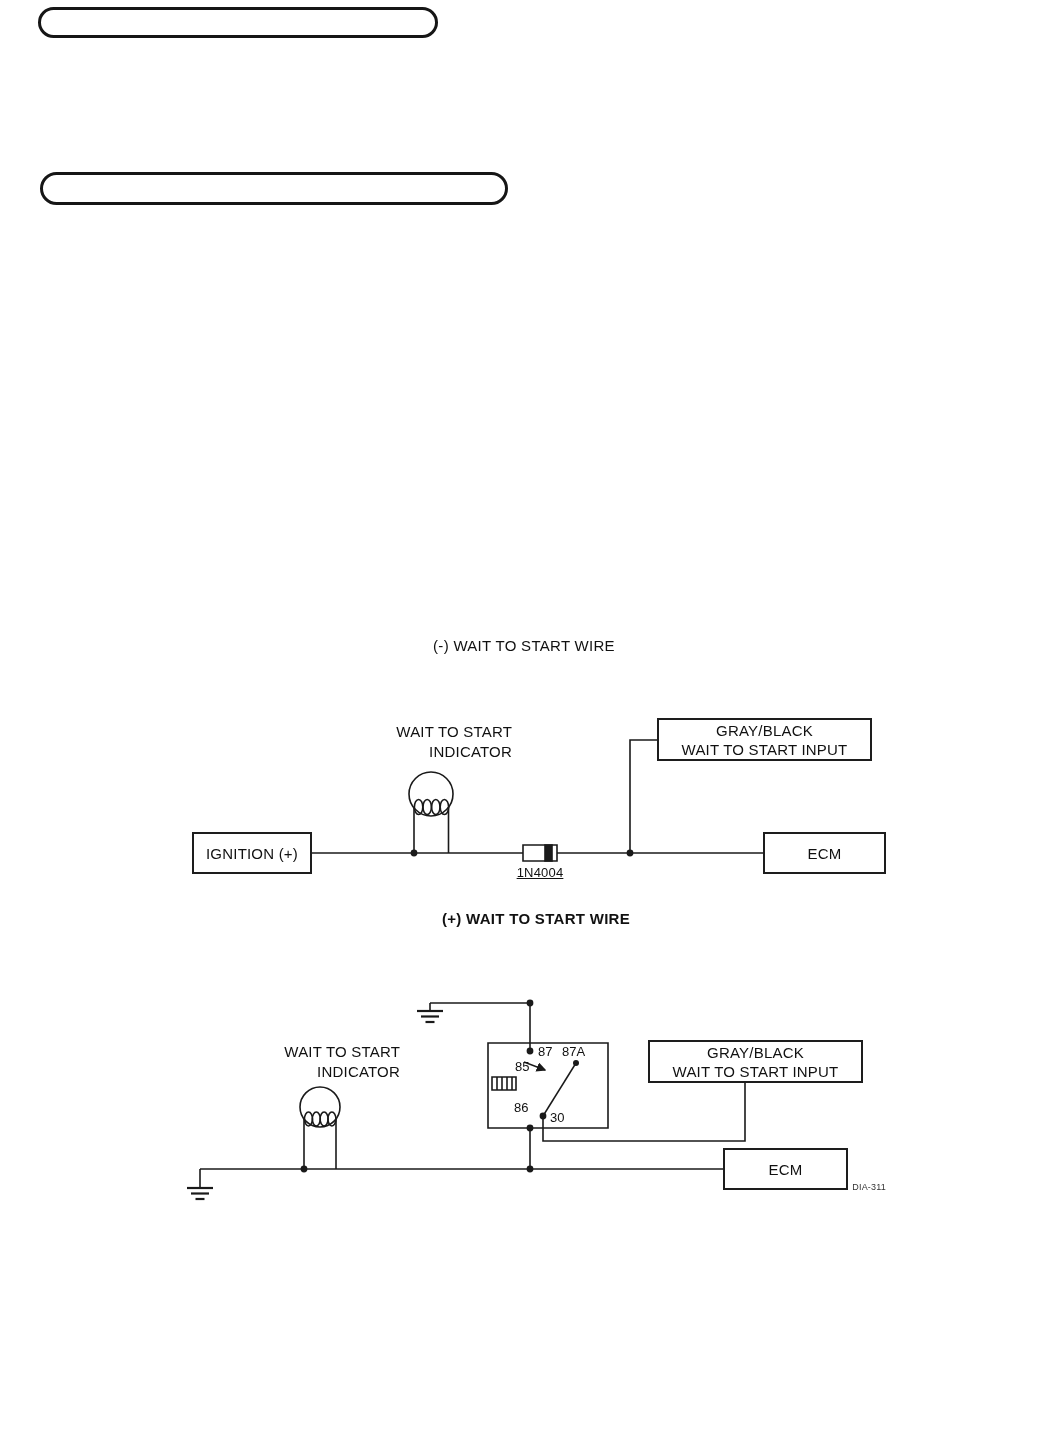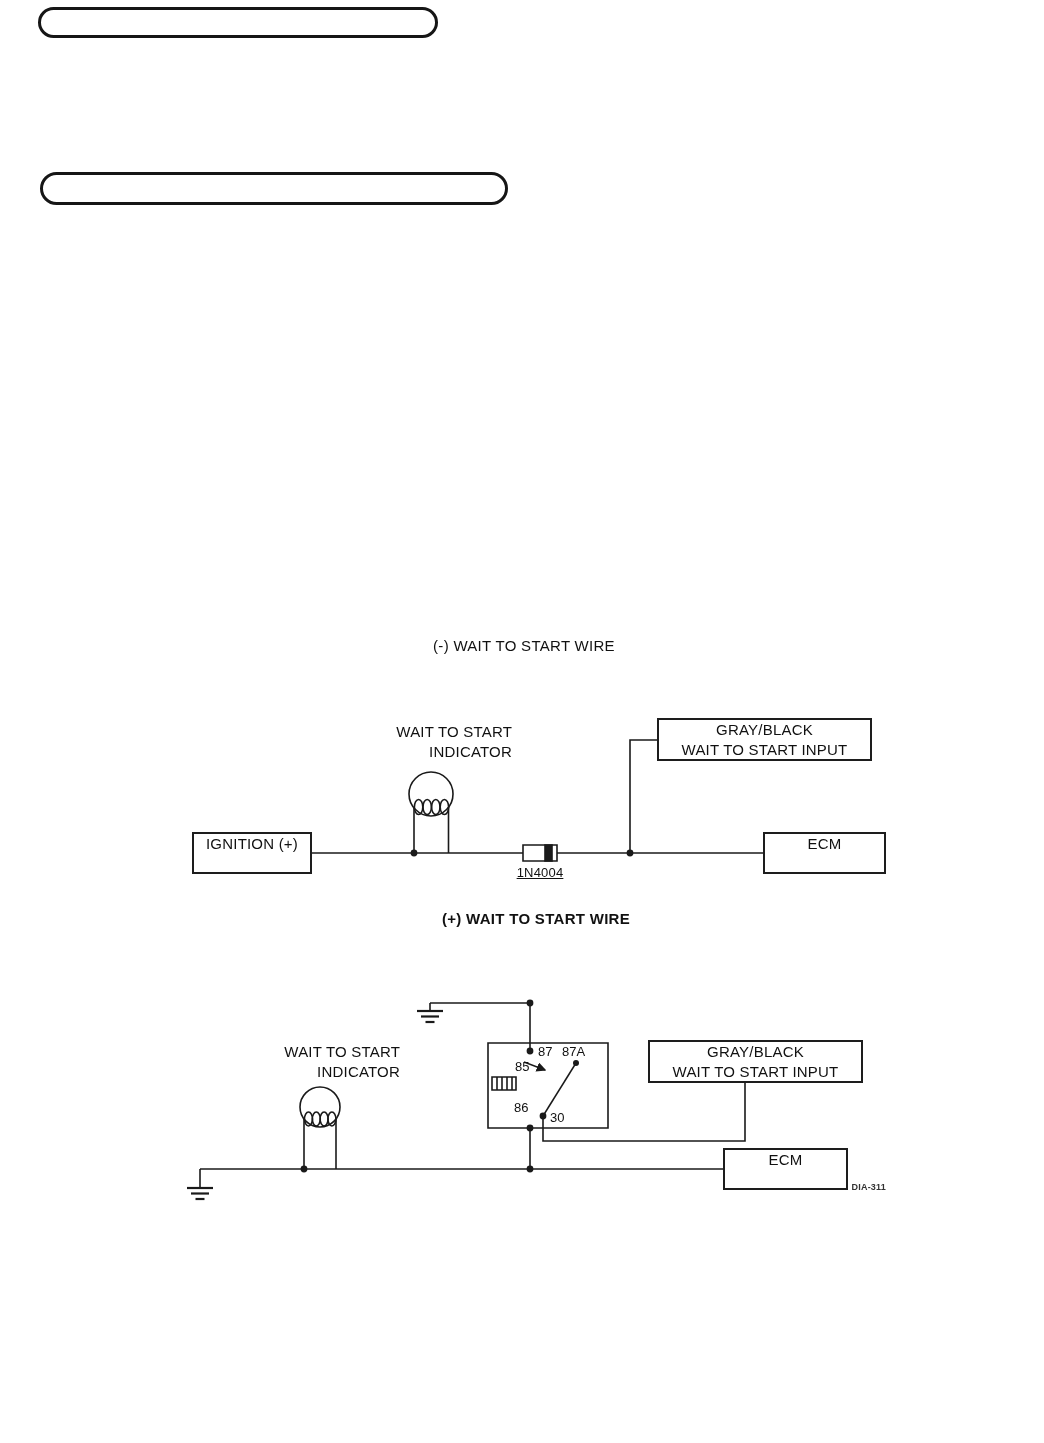--- a/index.html
+++ b/index.html
@@ -19,21 +19,21 @@
     border-radius: 17px;
     background: #ffffff;
   }
   .lblbox {
     position: absolute;
     border: 2px solid #1d1d1d;
     background: #ffffff;
     display: flex;
     flex-direction: column;
     align-items: center;
-    justify-content: space-between;
+    justify-content: center;
     text-align: center;
     font-size: 15px;
     line-height: 19px;
     letter-spacing: 0.2px;
   }
   .caption {
     position: absolute;
     text-align: center;
     font-size: 15px;
     letter-spacing: 0.3px;
@@ -52,21 +52,20 @@
     text-align: center;
     letter-spacing: 0.2px;
     text-decoration: underline;
   }
   .figid {
     position: absolute;
     font-size: 9px;
     color: #333;
     text-align: right;
     letter-spacing: 0.2px;
-    font-weight: bold;
   }
   svg.wires {
     position: absolute;
     left: 0;
     top: 0;
   }
   svg.wires * { vector-effect: non-scaling-stroke; }
 </style>
 </head>
 <body>

